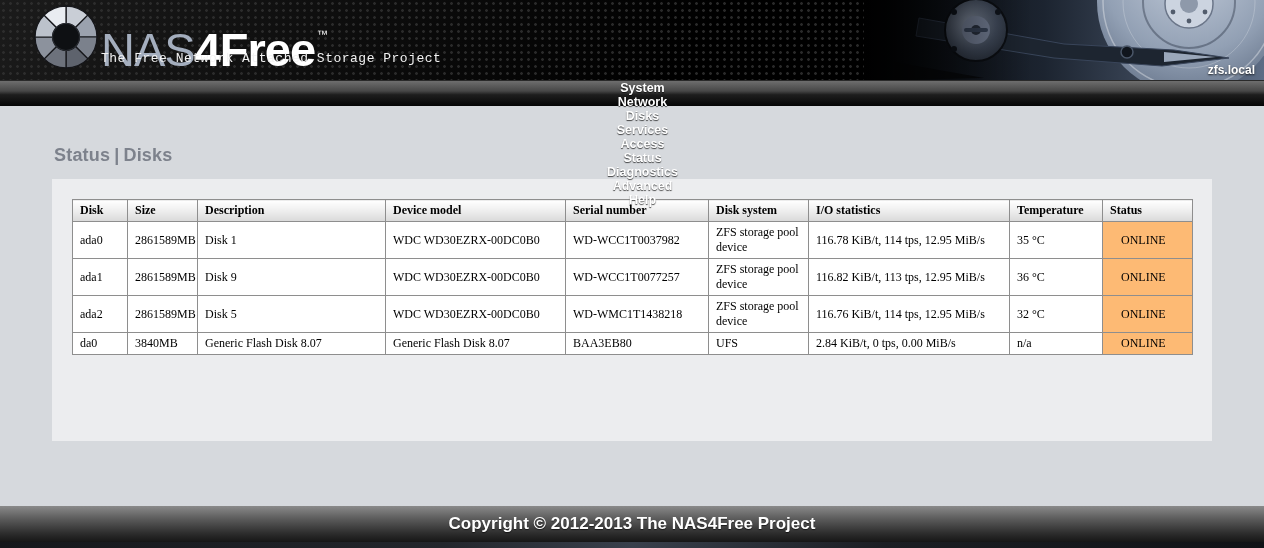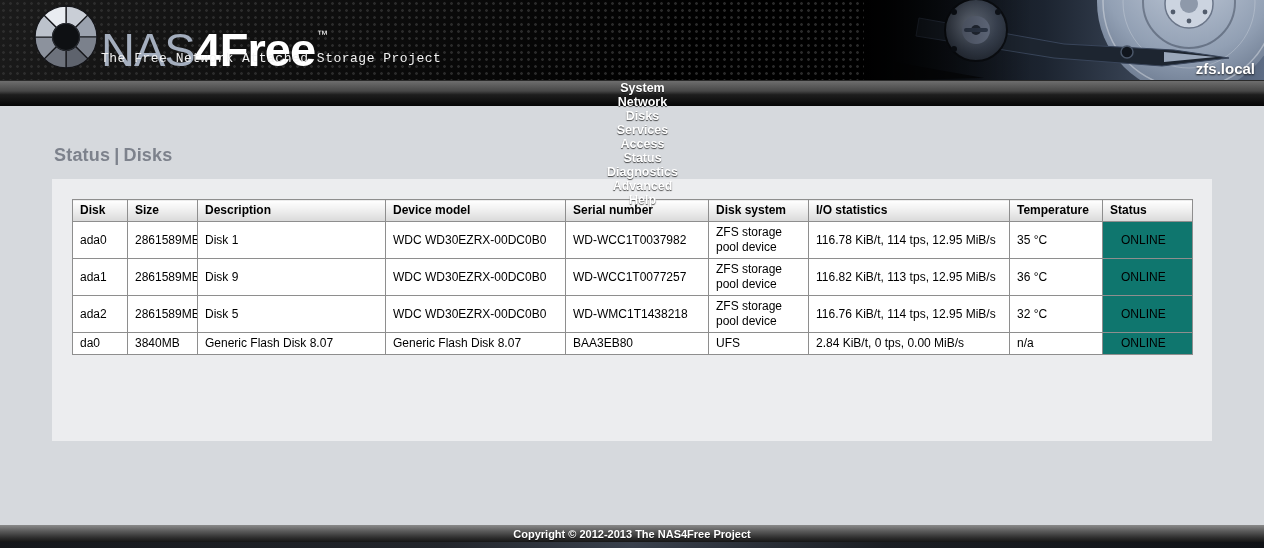--- a/index.html
+++ b/index.html
@@ -32,21 +32,21 @@
   }
 
   .hdd-art { position:absolute; right:0; top:0; width:400px; height:80px; }
   .hdd-art svg { display:block; }
   .hdd-fade {
     position:absolute; inset:0;
     background:linear-gradient(90deg, #000 0%, rgba(0,0,0,.55) 18%, rgba(0,0,0,0) 42%);
   }
   .hostname {
     position:absolute; right:9px; bottom:3px; z-index:6;
-    color:#ffffff; font-size:15px; font-weight:bold; text-shadow:0 1px 2px rgba(0,0,0,.8);
+    color:#ffffff; font-size:12px; font-weight:bold; text-shadow:0 1px 2px rgba(0,0,0,.8);
   }
 
   
   .menubar {
     height:26px; display:flex; align-items:center; padding-left:21px;
     background:linear-gradient(#6e6e6e 0%, #474747 40%, #1e1e1e 55%, #050505 100%);
     border-top:1px solid #2a2a2a;
     flex-direction:column;
   }
   .nav-item {
@@ -55,44 +55,44 @@
   }
 
   
   .content { padding:0 52px; }
   .page-title {
     margin:2px; padding:37px 0 11px 0;
     font-size:18px; font-weight:bold; color:#7d828c; letter-spacing:.2px;
   }
   .page-title .sep { padding:0 4px; }
   .panel {
-    width:1160px; min-height:262px; background:#ecedef; padding:20px;
+    width:1160px; min-height:262px; background:#ecedef; padding:20px;font-family:Liberation Serif, serif;
   }
   table.disks {
     width:1120px; border-collapse:collapse; table-layout:fixed;
     background:#ffffff; font-size:12px;
   }
   .disks th, .disks td {
     border:1px solid #8e8e8e; padding:3px 7px; text-align:left;
     color:#000; line-height:15px; vertical-align:middle; overflow:hidden;
   }
   .disks thead th {
     background:linear-gradient(#ffffff 0%, #ececec 55%, #d9d9d9 100%);
     font-weight:bold; height:22px;
   }
   .disks tbody td { height:34px; }
   .disks tbody tr.single td { height:22px; }
-  .disks td.status-cell { background:#0f766e;padding-left:18px; }
+  .disks td.status-cell { background:#fdba74;padding-left:18px; }
 
   
   .footer-bar {
-    position:absolute; left:0; right:0; bottom:6px; height:17px;
+    position:absolute; left:0; right:0; bottom:6px; height:36px;
     background:linear-gradient(#8a8a8a 0%, #5c5c5c 35%, #2e2e2e 75%, #161616 100%);
     display:flex; align-items:center; justify-content:center;
-    color:#ffffff; font-size:11px; font-weight:bold; text-shadow:0 1px 1px rgba(0,0,0,.6);
+    color:#ffffff; font-size:17px; font-weight:bold; text-shadow:0 1px 1px rgba(0,0,0,.6);
   }
   .bottom-strip {
     position:absolute; left:0; right:0; bottom:0; height:6px;
     background:linear-gradient(90deg, #15171b 0%, #23262c 35%, #39404c 50%, #1b1e23 70%, #101216 100%);
   }
 </style>
 </head>
 <body>
 
 <header class="banner">

